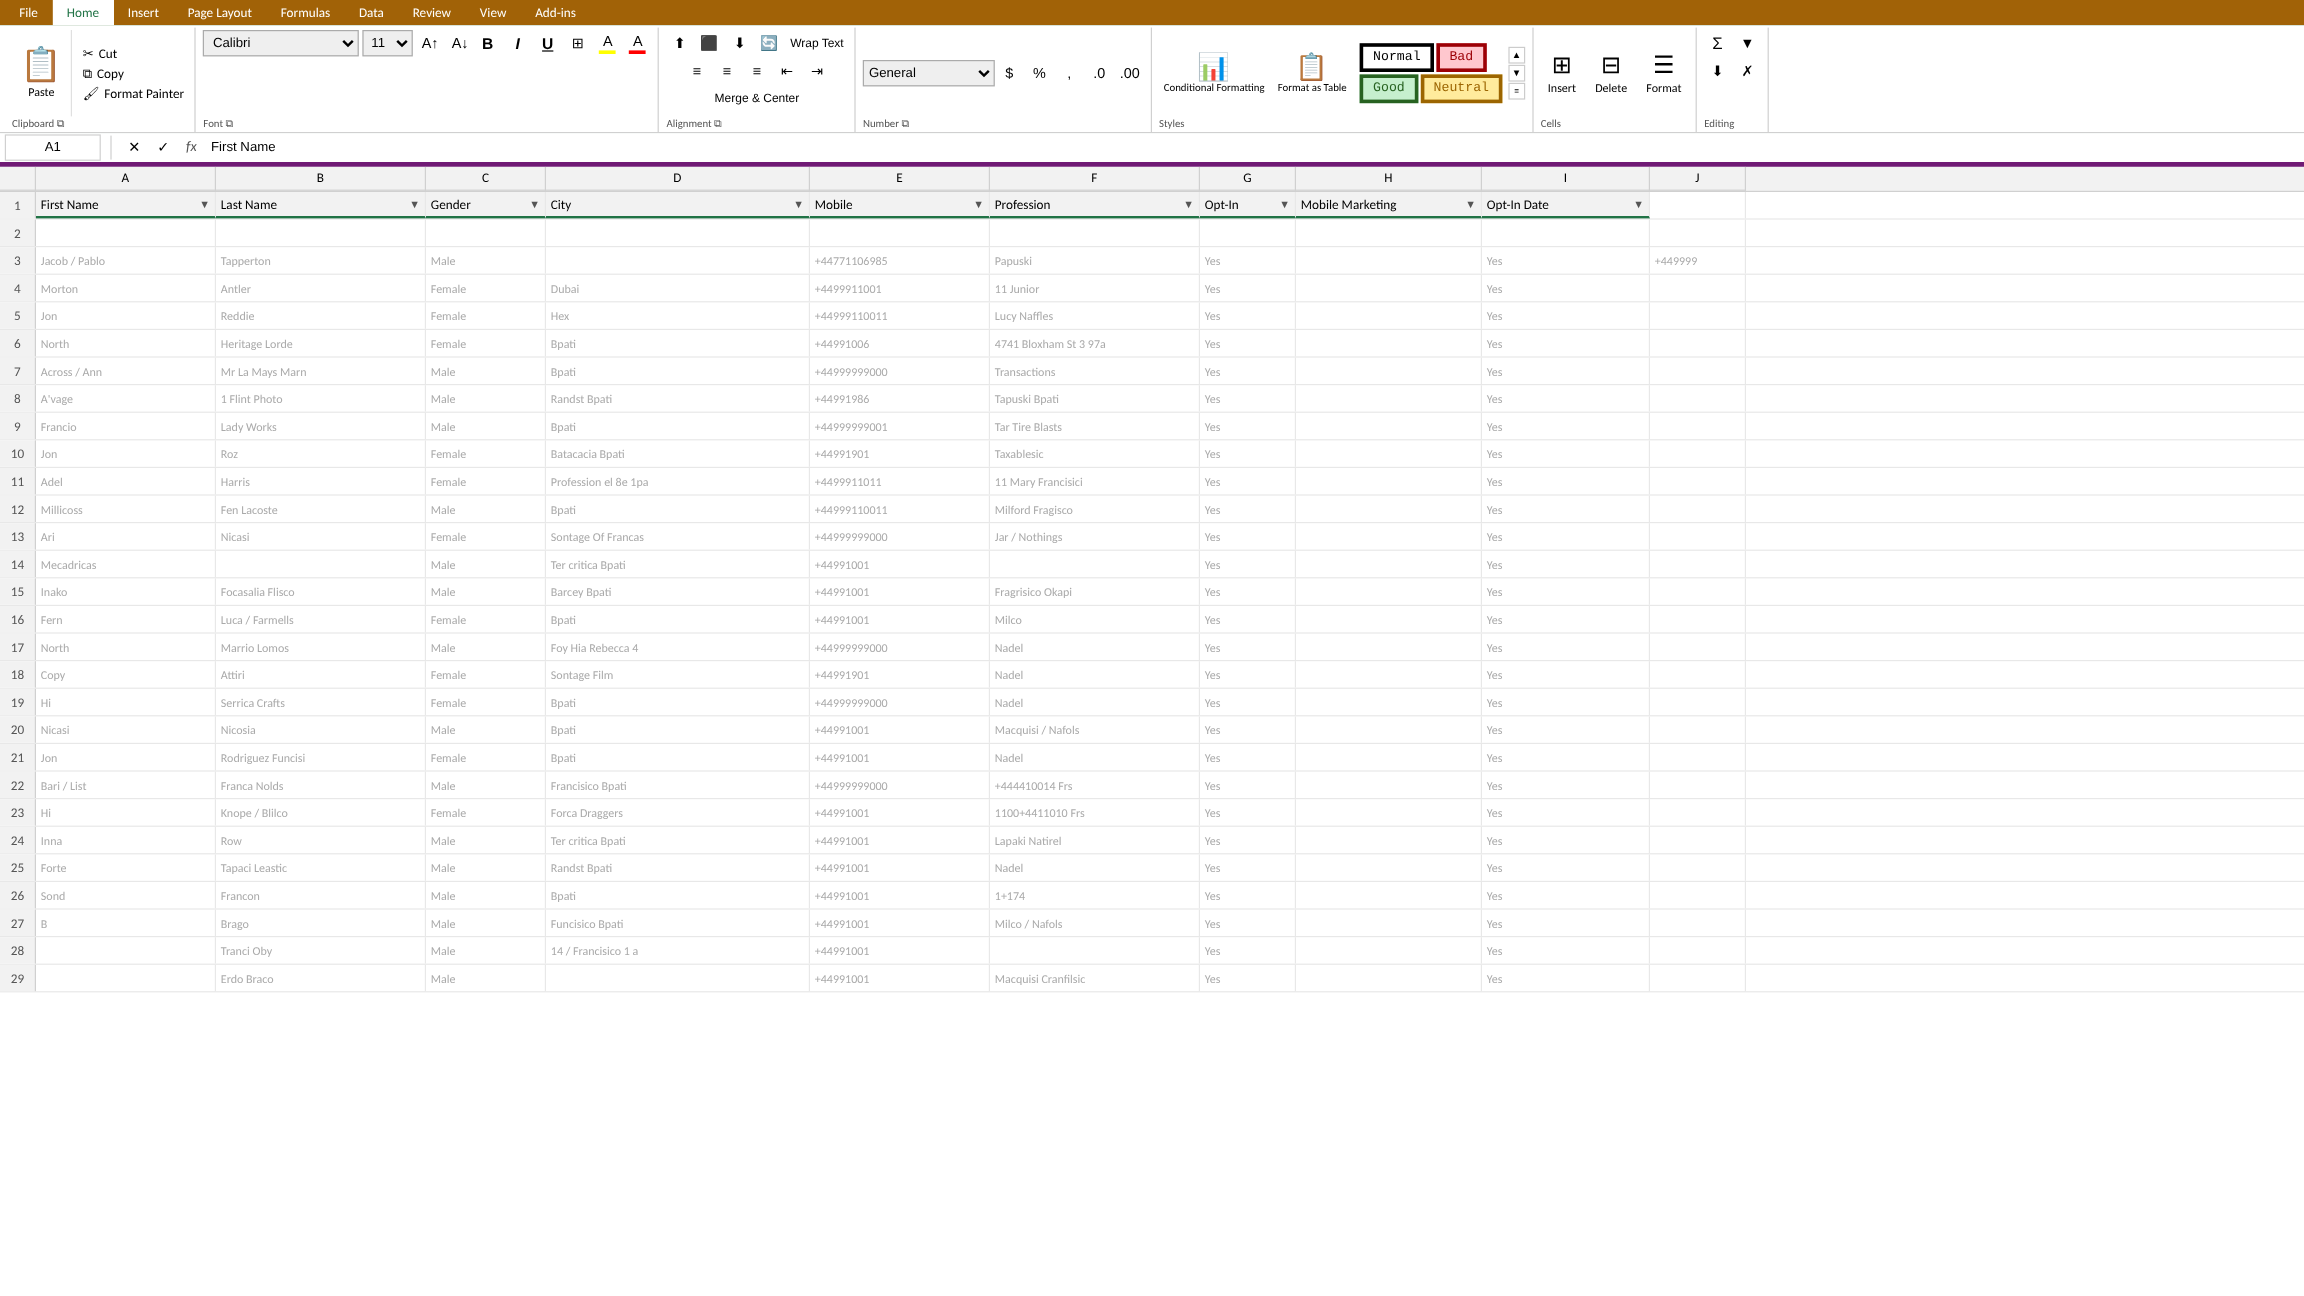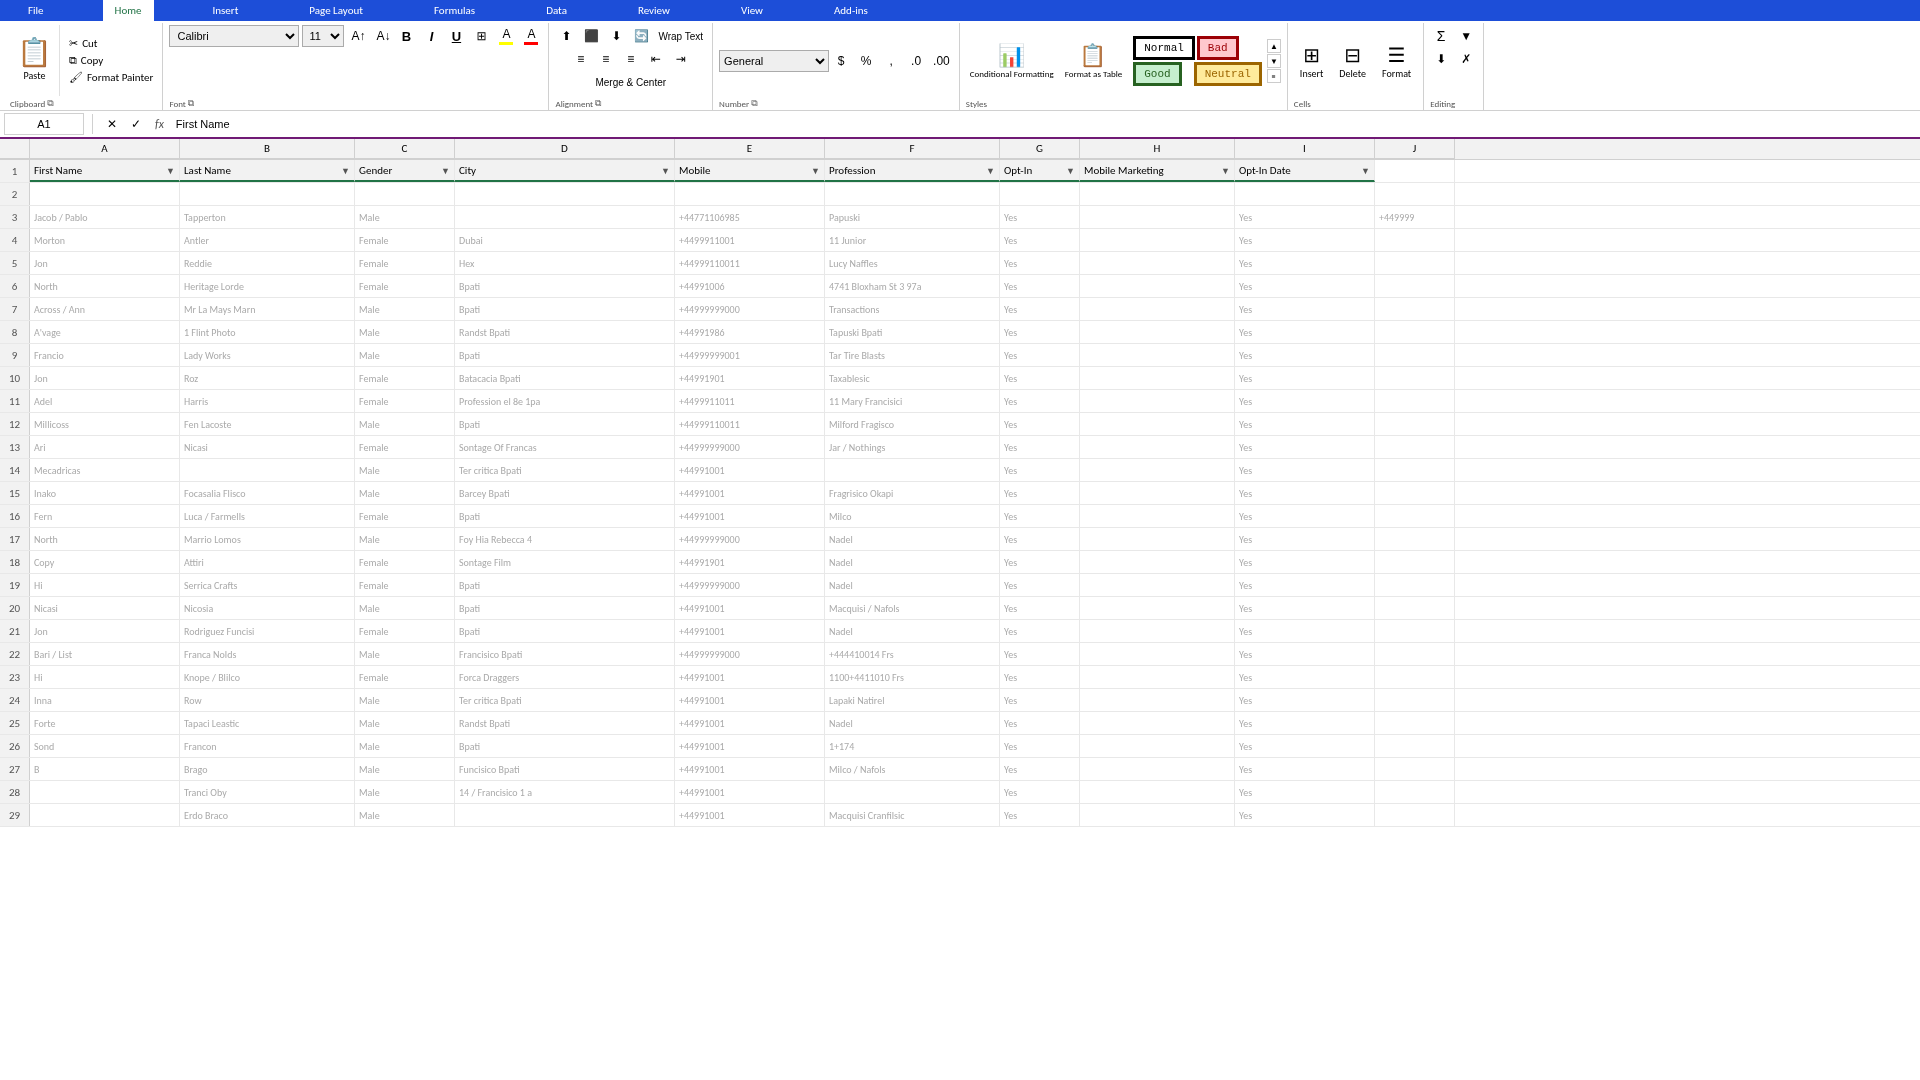--- a/index.html
+++ b/index.html
@@ -1,20 +1,20 @@
 <!DOCTYPE html>
 <html><head>
   <meta charset="utf-8">
   <style>
     * { margin: 0; padding: 0; box-sizing: border-box; }
     body { font-family: 'Segoe UI', Calibri, Arial, sans-serif; font-size: 11px; background: #fff; overflow: hidden; width: 1920px; height: 1080px; }
 
     
     .ribbon { background: #217346; width: 100%; }
-    .ribbon-tabs { display: flex; background: #1d4ed8; padding: 0 16px; gap: 47px; }
+    .ribbon-tabs { display: flex; background: #a16207; padding: 0 4px; }
     .ribbon-tab { color: #fff; font-size: 11px; padding: 4px 12px; cursor: pointer; }
     .ribbon-tab.active { background: #fff; color: #217346; }
 
     .ribbon-body { background: #fff; border-bottom: 1px solid #d0d0d0; padding: 2px 4px 0 4px; display: flex; align-items: stretch; min-height: 90px; }
 
     .ribbon-group { display: flex; flex-direction: column; border-right: 1px solid #d0d0d0; padding: 2px 6px 0 6px; position: relative; min-width: fit-content; }
     .ribbon-group-content { display: flex; flex: 1; align-items: center; gap: 2px; }
     .ribbon-group-label { font-size: 9px; color: #555; text-align: center; padding: 1px 0; margin-top: auto; display: flex; align-items: center; gap: 2px; }
     .ribbon-group-label span { cursor: pointer; }
 
@@ -58,21 +58,21 @@
 
     
     .cells-group .ribbon-group-content { flex-direction: row; align-items: center; gap: 4px; }
     .cell-btn { display: flex; flex-direction: column; align-items: center; font-size: 10px; cursor: pointer; padding: 2px 6px; }
     .cell-btn-icon { font-size: 20px; }
 
     
     .autosum-group .ribbon-group-content { flex-direction: column; gap: 1px; }
 
     
-    .formula-bar { display: flex; align-items: center; background: #fff; border-bottom: 2px solid #701a75; height: 28px; padding: 0 4px; gap: 4px; }
+    .formula-bar { display: flex; align-items: center; background: #fff; border-bottom: 4px solid #701a75; height: 28px; padding: 0 4px; gap: 4px; }
     .name-box { width: 80px; height: 22px; border: 1px solid #d0d0d0; font-size: 11px; padding: 0 4px; text-align: center; }
     .formula-divider { width: 1px; height: 20px; background: #d0d0d0; margin: 0 4px; }
     .formula-buttons { display: flex; gap: 2px; }
     .formula-btn { width: 22px; height: 22px; border: 1px solid transparent; background: transparent; cursor: pointer; font-size: 12px; display: flex; align-items: center; justify-content: center; }
     .fx-label { font-size: 12px; font-style: italic; color: #555; padding: 0 4px; }
     .formula-input { flex: 1; border: none; outline: none; font-size: 11px; padding: 0 4px; }
 
     
     .spreadsheet { display: flex; flex-direction: column; width: 100%; overflow: hidden; }
     .sheet-scroll { overflow: auto; height: calc(1080px - 90px - 28px - 20px); }
@@ -239,21 +239,21 @@
         </div>
         <div class="cond-format-btn">
           <span class="cond-icon">📋</span>
           <span style="font-size:9px; text-align:center; line-height:1.2">Format as Table</span>
         </div>
         <div style="display:flex; flex-direction:column; gap:2px; margin-left:4px;">
           <div style="display:flex; gap:2px;">
             <div class="style-cell style-normal">Normal</div>
             <div class="style-cell style-bad">Bad</div>
           </div>
-          <div style="display:flex; gap:12px;border-radius:10px;">
+          <div style="display:flex; gap:2px;border-radius:10px;">
             <div class="style-cell style-good">Good</div>
             <div class="style-cell style-neutral">Neutral</div>
           </div>
         </div>
         <div class="styles-scroll">
           <div class="styles-scroll-btn">▲</div>
           <div class="styles-scroll-btn">▼</div>
           <div class="styles-scroll-btn">≡</div>
         </div>
       </div>

